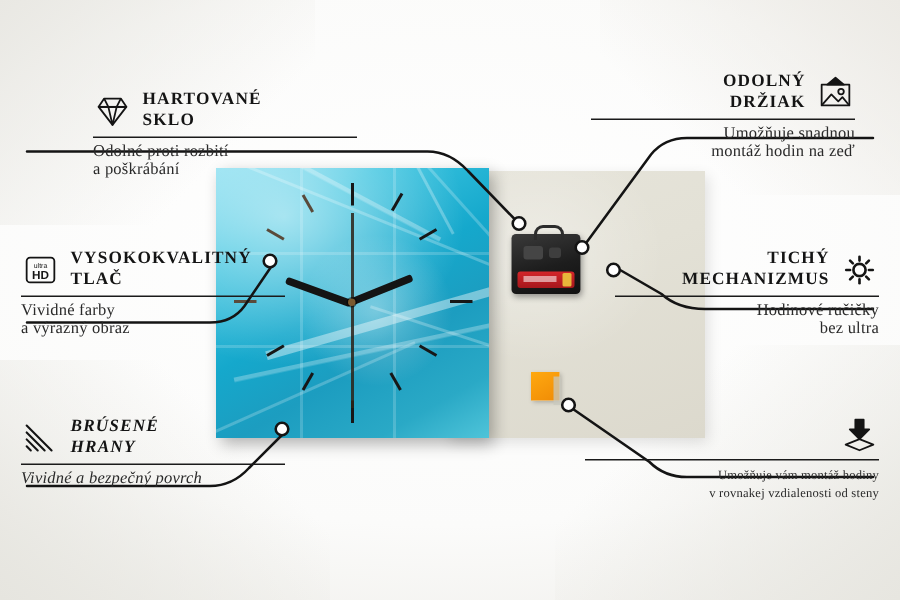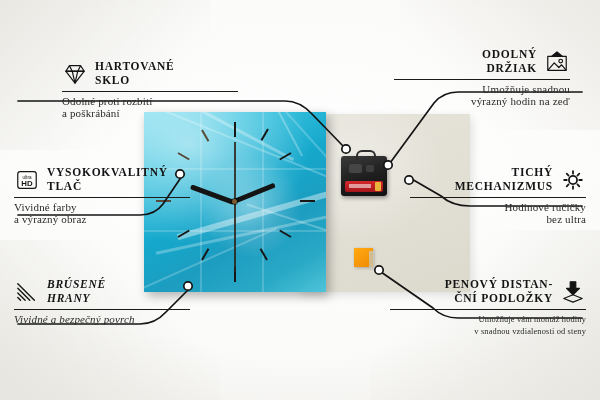--- a/index.html
+++ b/index.html
@@ -285,21 +285,21 @@
           <path d="M14,2 L8,7 L20,7 Z" fill="#141414"></path>
           <rect x="4" y="7" width="20" height="15"></rect>
           <circle cx="18" cy="12" r="2"></circle>
           <path d="M4,22 L11,14 L16,19 L19,16 L24,22"></path>
         </g>
       </svg>
     </div>
     <div class="rule"></div>
     <div class="sub">
       <div>Umožňuje snadnou</div>
-      <div>výrazný hodin na zeď</div>
+      <div>montáž hodin na zeď</div>
     </div>
   </div>
 
   <div class="feat right f-mech">
     <div class="head">
       <div class="ttl">
         <div>TICHÝ</div>
         <div>MECHANIZMUS</div>
       </div>
       <svg class="ico" viewBox="0 0 28 26">
@@ -318,31 +318,27 @@
     </div>
     <div class="rule"></div>
     <div class="sub">
       <div>Hodinové ručičky</div>
       <div>bez ultra</div>
     </div>
   </div>
 
   <div class="feat right f-foam">
     <div class="head">
-      <div class="ttl">
-        <div>PENOVÝ DISTAN-</div>
-        <div>ČNÍ PODLOŽKY</div>
-      </div>
       <svg class="ico" viewBox="0 0 28 26">
         <g fill="none" stroke="#141414" stroke-width="1.3" stroke-linejoin="round">
           <path d="M11,2 L17,2 L17,9 L21,9 L14,16 L7,9 L11,9 Z" fill="#141414"></path>
           <path d="M14,16 L24,20 L14,24 L4,20 Z"></path>
         </g>
       </svg>
     </div>
     <div class="rule"></div>
     <div class="sub">
       <div>Umožňuje vám montáž hodiny</div>
-      <div>v snadnou vzdialenosti od steny</div>
+      <div>v rovnakej vzdialenosti od steny</div>
     </div>
   </div>
 
 </div>
 
 </body></html>

